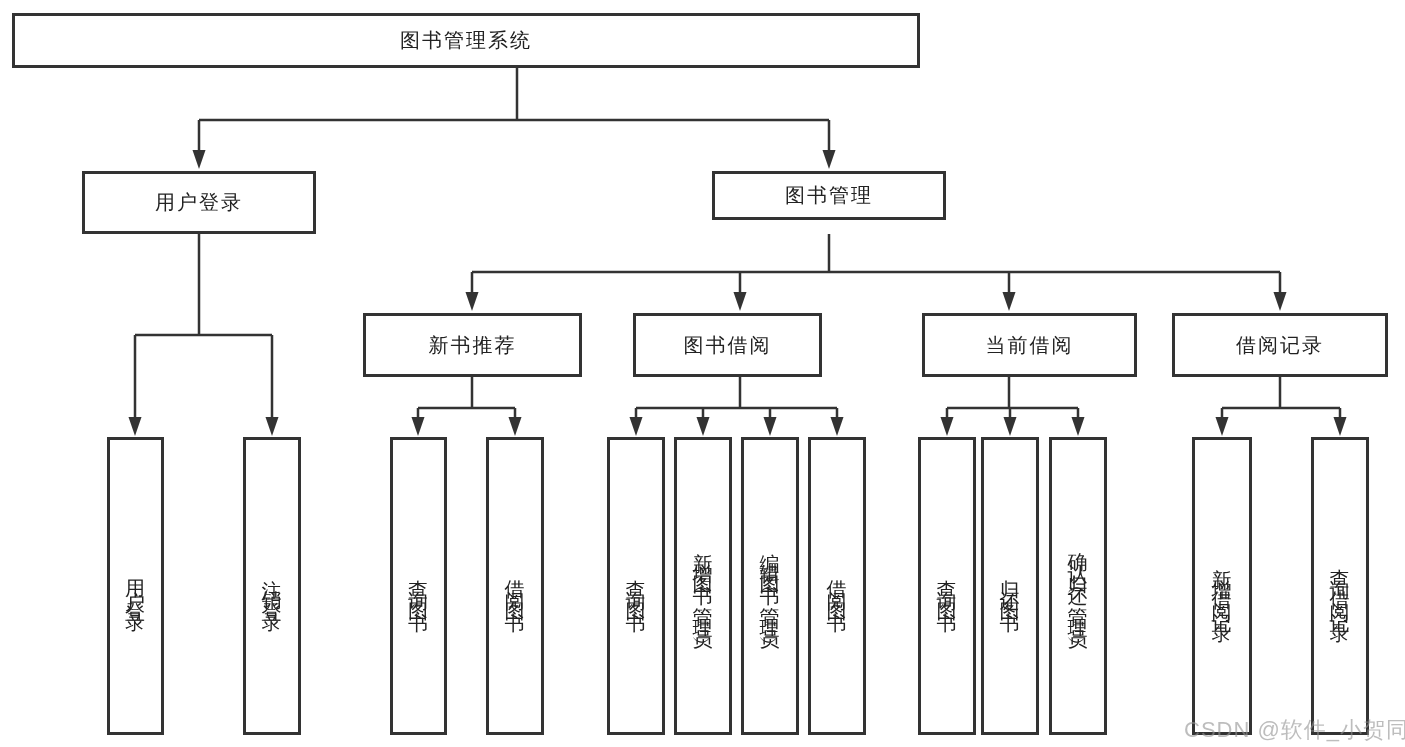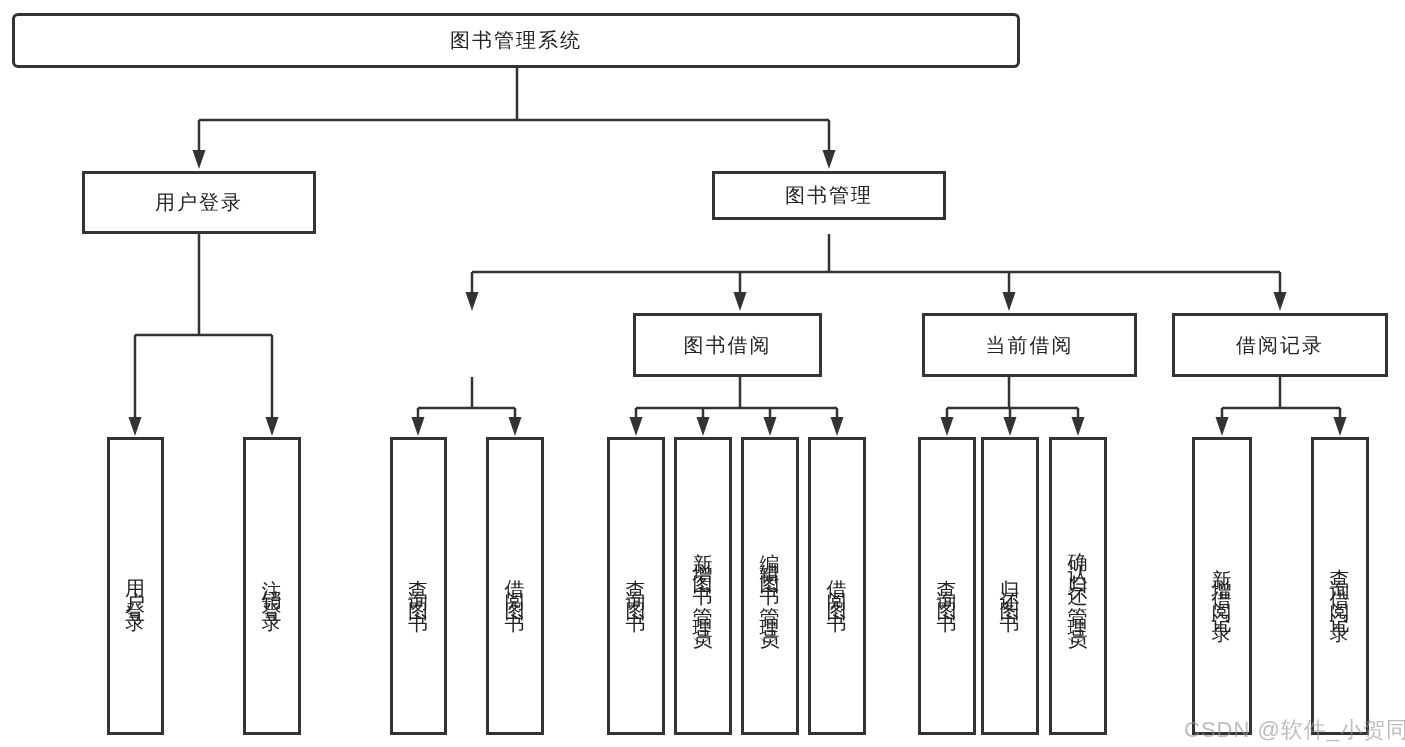--- a/index.html
+++ b/index.html
@@ -93,31 +93,34 @@
       <path class="arrowhead" d="M1071.5 417 L1084.5 417 L1078 436 Z"></path>
     </g>
 
     <g>
       <path d="M1280 377 L1280 408 M1222 408 L1340 408 M1222 408 L1222 420 M1340 408 L1340 420"></path>
       <path class="arrowhead" d="M1215.5 417 L1228.5 417 L1222 436 Z"></path>
       <path class="arrowhead" d="M1333.5 417 L1346.5 417 L1340 436 Z"></path>
     </g>
   </svg>
 
-  <div class="node" style="left:12px; top:13px; width:1008px; height:55px;border-radius:6px;">
+  <div class="node" style="left:12px; top:13px; width:908px; height:55px;">
     <span>图书管理系统</span>
   </div>
 
   <div class="node" style="left:82px; top:171px; width:234px; height:63px;">
     <span>用户登录</span>
   </div>
   <div class="node" style="left:712px; top:171px; width:234px; height:49px;">
     <span>图书管理</span>
   </div>
 
+  <div class="node" style="left:363px; top:313px; width:219px; height:64px;">
+    <span>新书推荐</span>
+  </div>
   <div class="node" style="left:633px; top:313px; width:189px; height:64px;">
     <span>图书借阅</span>
   </div>
   <div class="node" style="left:902px; top:313px; width:215px; height:64px;margin-left:20px;">
     <span>当前借阅</span>
   </div>
   <div class="node" style="left:1172px; top:313px; width:216px; height:64px;">
     <span>借阅记录</span>
   </div>
 

